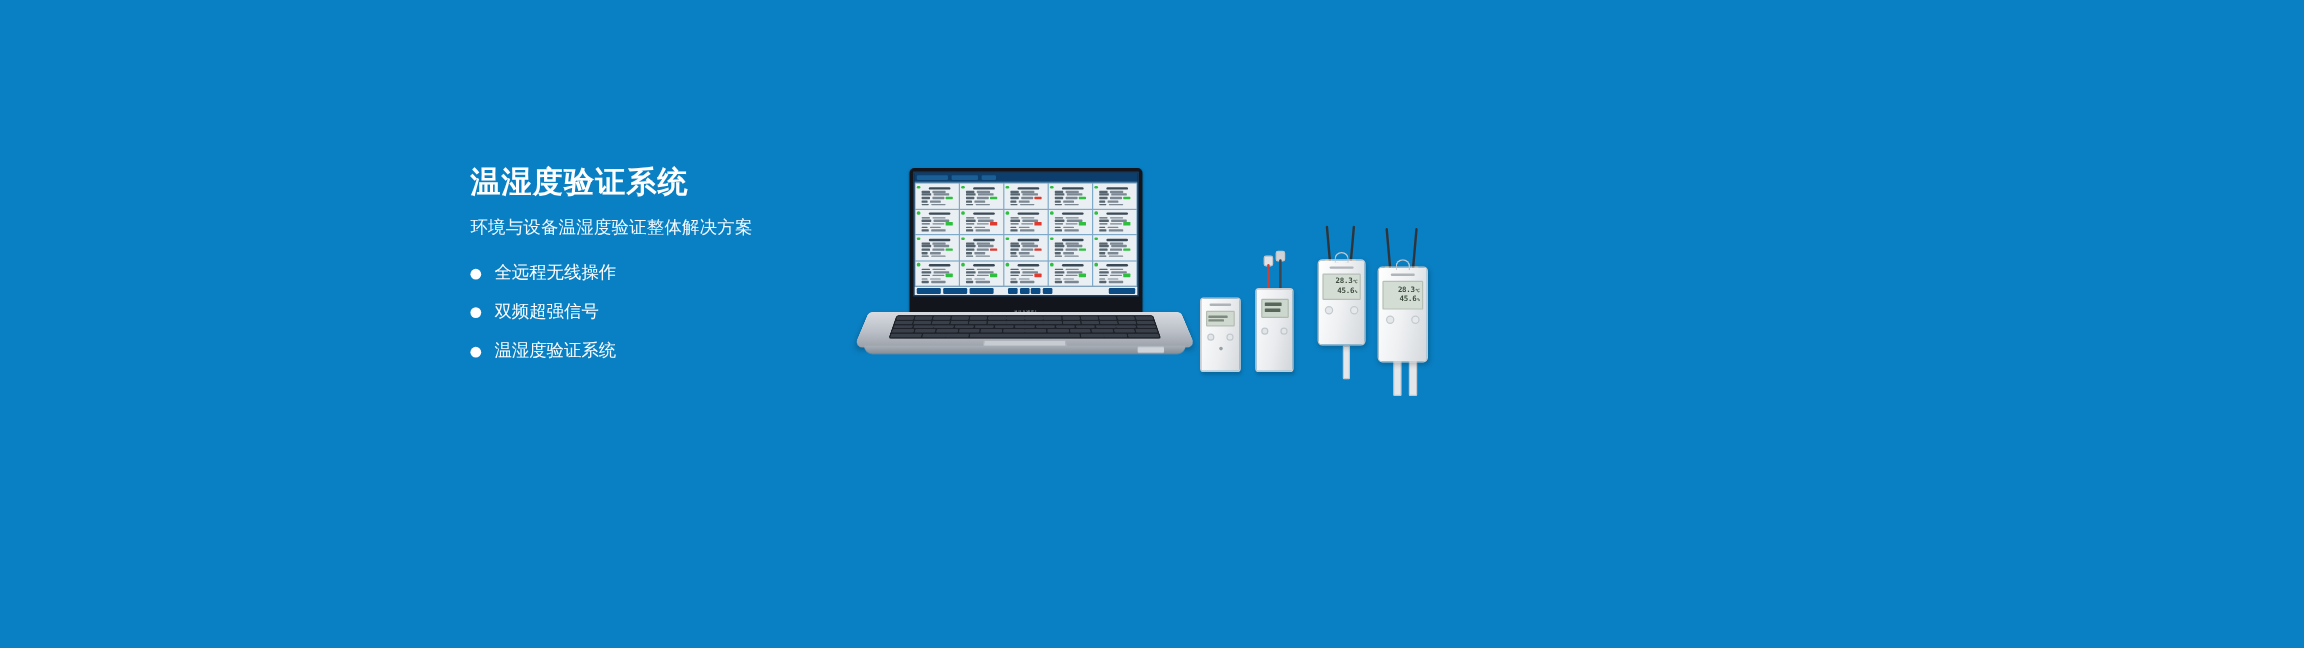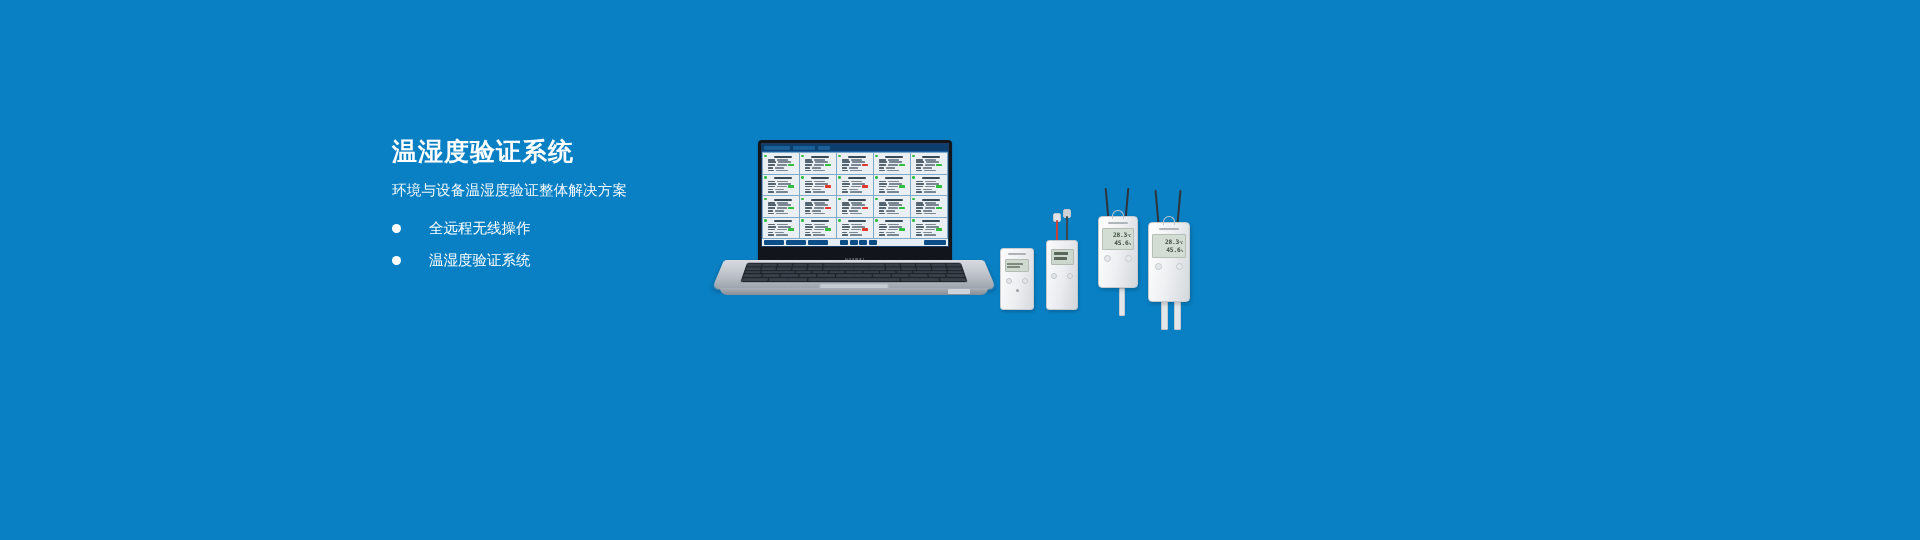--- a/index.html
+++ b/index.html
@@ -29,21 +29,21 @@
     line-height:1.2;margin:0 0 22px 0;white-space:nowrap;color:#f2f9ff;
   }
   #copy .feature-list{list-style:none;margin:0;padding:0;}
   #copy .feature-item{
     display:flex;align-items:center;margin-bottom:18px;white-space:nowrap;
   }
   #copy .bullet-dot{
     width:9px;height:9px;border-radius:50%;
     background:#ffffff;margin-right:11px;flex:0 0 auto;
   }
-  #copy .feature-label{font-size:14.5px;color:#ffffff;line-height:1;margin-left:17px;}
+  #copy .feature-label{font-size:14.5px;color:#ffffff;line-height:1;}
 
   
   #laptop{position:absolute;left:718px;top:140px;width:272px;height:160px;}
 
   .lid{
     position:absolute;left:40px;top:0;width:194px;height:123px;
     background:#12161c;border-radius:4px 4px 2px 2px;
     box-shadow:0 1px 2px rgba(0,0,0,.35);
     padding:3px 3px 9px 3px;box-sizing:border-box;
   }
@@ -280,20 +280,24 @@
 
 <div id="banner">
 
   <div id="copy">
     <h1 class="title">温湿度验证系统</h1>
     <p class="subtitle">环境与设备温湿度验证整体解决方案</p>
     <ul class="feature-list">
       <li class="feature-item">
         <span class="bullet-dot"></span>
         <span class="feature-label">全远程无线操作</span>
+      </li>
+      <li class="feature-item">
+        <span class="bullet-dot"></span>
+        <span class="feature-label">双频超强信号</span>
       </li>
       <li class="feature-item">
         <span class="bullet-dot"></span>
         <span class="feature-label">温湿度验证系统</span>
       </li>
     </ul>
   </div>
 
   <div id="laptop">
 

